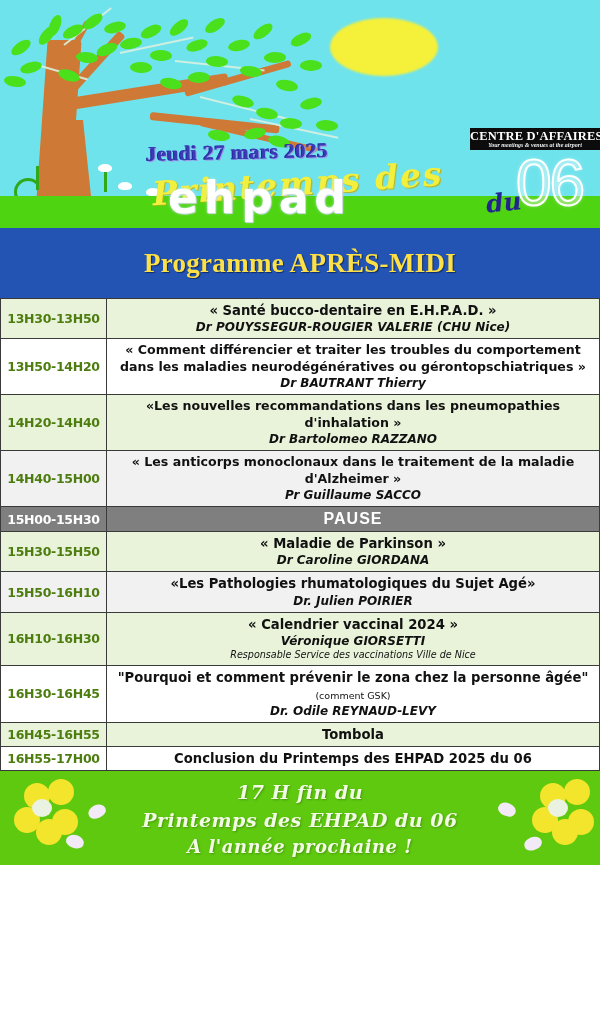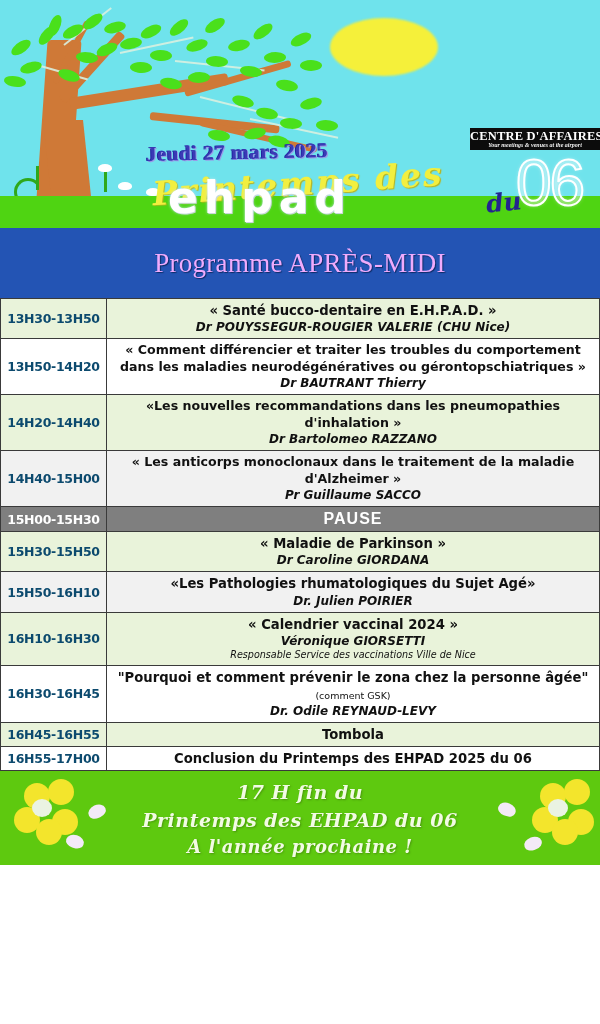--- a/index.html
+++ b/index.html
@@ -219,23 +219,23 @@
   .title-bar {
     width: 600px;
     height: 70px;
     background: #2354b4;
     display: flex;
     align-items: center;
     justify-content: center;
     box-sizing: border-box;
   }
   .title-bar .title {
-    color: #f0abfc;
+    color: #fde047;
     font-family: "Liberation Serif", serif;
-    font-weight: normal;
+    font-weight: bold;
     font-size: 27px;
     letter-spacing: .3px;
     text-shadow: 1px 1px 1px #0e2b66;
   }
 
   
   .schedule {
     width: 600px;
     border-collapse: collapse;
     table-layout: fixed;
@@ -245,21 +245,21 @@
     vertical-align: middle;
     padding: 3px 4px;
     box-sizing: border-box;
   }
   .col-time {
     width: 106px;
     text-align: center;
     font-family: "DejaVu Sans", sans-serif;
     font-weight: bold;
     font-size: 12.5px;
-    color: #0c4a6e;
+    color: #4d7c0f;
     letter-spacing: -0.3px;
   }
   .col-body {
     text-align: center;
     color: #111;
   }
   .row-green td   { background: #e9f3da; }
   .row-white td   { background: #ffffff; }
   .row-gray td    { background: #f1f1f1; }
   .row-pause td   { background: #7f7f7f; }

